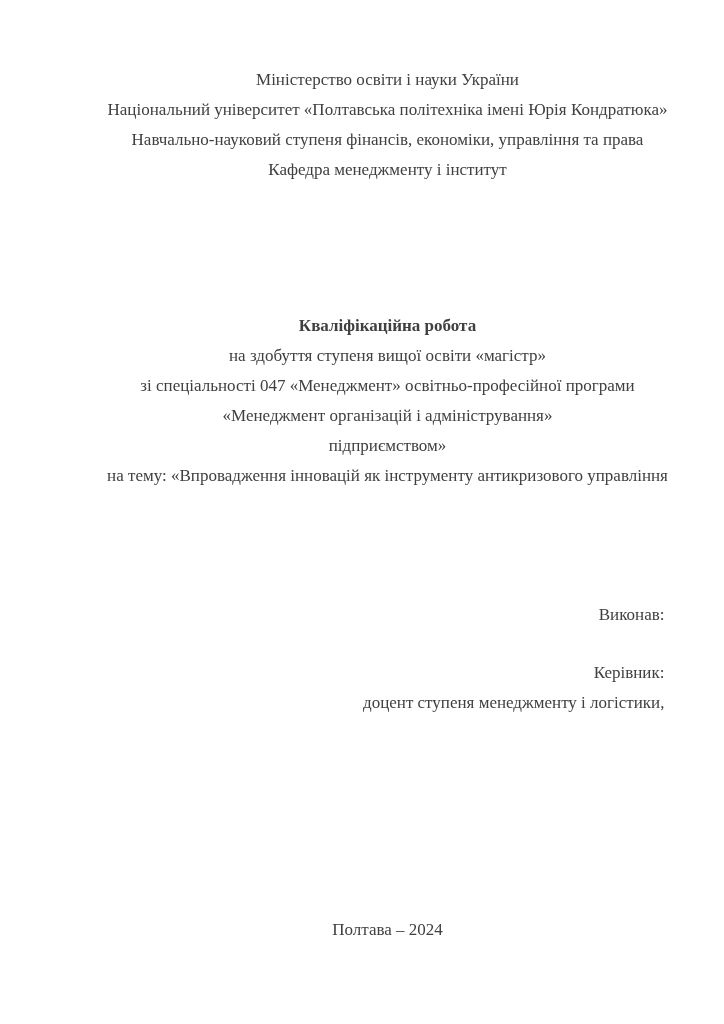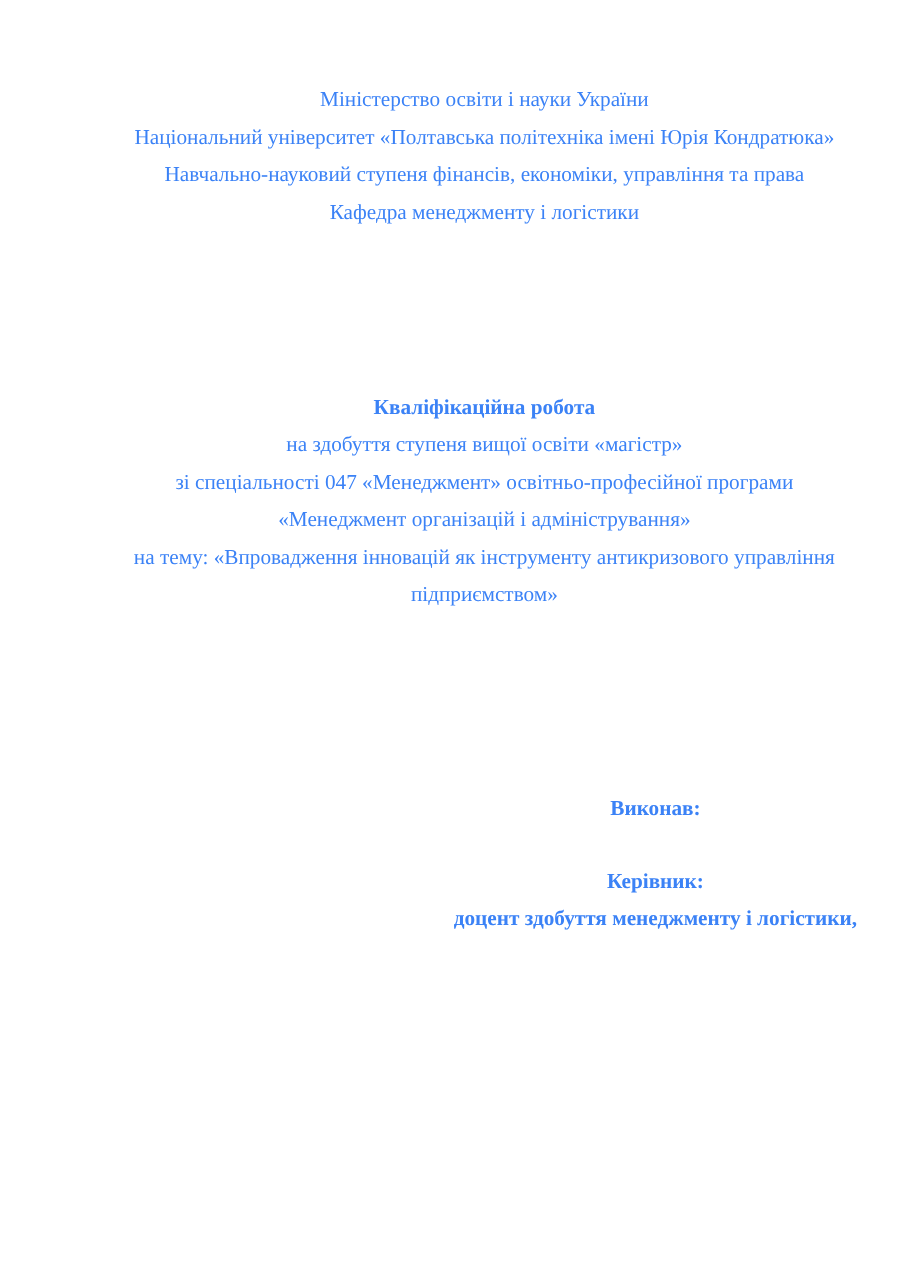--- a/index.html
+++ b/index.html
@@ -5,69 +5,71 @@
   html, body {
     margin: 0;
     padding: 0;
     background: #ffffff;
   }
   .page {
     position: relative;
     width: 724px;
     height: 1024px;
     background: #ffffff;
-    color: #3b82f6;
+    color: #404040;
     font-family: "Liberation Serif", "DejaVu Serif", serif;
     font-size: 17px;
     line-height: 30px;
     overflow: hidden;
   }
   
   .content {
     position: absolute;
     left: 103px;
     right: 52px;
     text-align: center;
   }
   .header-block { top: 65px; }
   .title-block { top: 311px; }
   .footer-block { top: 915px; }
   .author-block {
     position: absolute;
     left: 363px;
-    top: 632px;
-    text-align: center;
-    font-weight: bold;
+    top: 600px;
+    text-align: right;
   }
   .line { white-space: nowrap; }
   .bold { font-weight: bold; }
   .spacer { height: 28px; }
 </style>
 </head>
 <body>
 
 <div class="page">
 
   <div class="content header-block">
     <div class="line">Міністерство освіти і науки України</div>
     <div class="line">Національний університет «Полтавська політехніка імені Юрія Кондратюка»</div>
     <div class="line">Навчально-науковий ступеня фінансів, економіки, управління та права</div>
-    <div class="line">Кафедра менеджменту і логістики</div>
+    <div class="line">Кафедра менеджменту і інститут</div>
   </div>
 
   <div class="content title-block">
     <div class="line bold">Кваліфікаційна робота</div>
     <div class="line">на здобуття ступеня вищої освіти «магістр»</div>
     <div class="line">зі спеціальності 047 «Менеджмент» освітньо-професійної програми</div>
     <div class="line">«Менеджмент організацій і адміністрування»</div>
+    <div class="line">підприємством»</div>
     <div class="line">на тему: «Впровадження інновацій як інструменту антикризового управління</div>
-    <div class="line">підприємством»</div>
   </div>
 
   <div class="author-block">
     <div class="line">Виконав:</div>
     <div class="spacer"></div>
     <div class="line">Керівник:</div>
-    <div class="line">доцент здобуття менеджменту і логістики,</div>
+    <div class="line">доцент ступеня менеджменту і логістики,</div>
   </div>
 
+  <div class="content footer-block">
+    <div class="line">Полтава – 2024</div>
+  </div>
 
 </div>
 
 </body></html>

